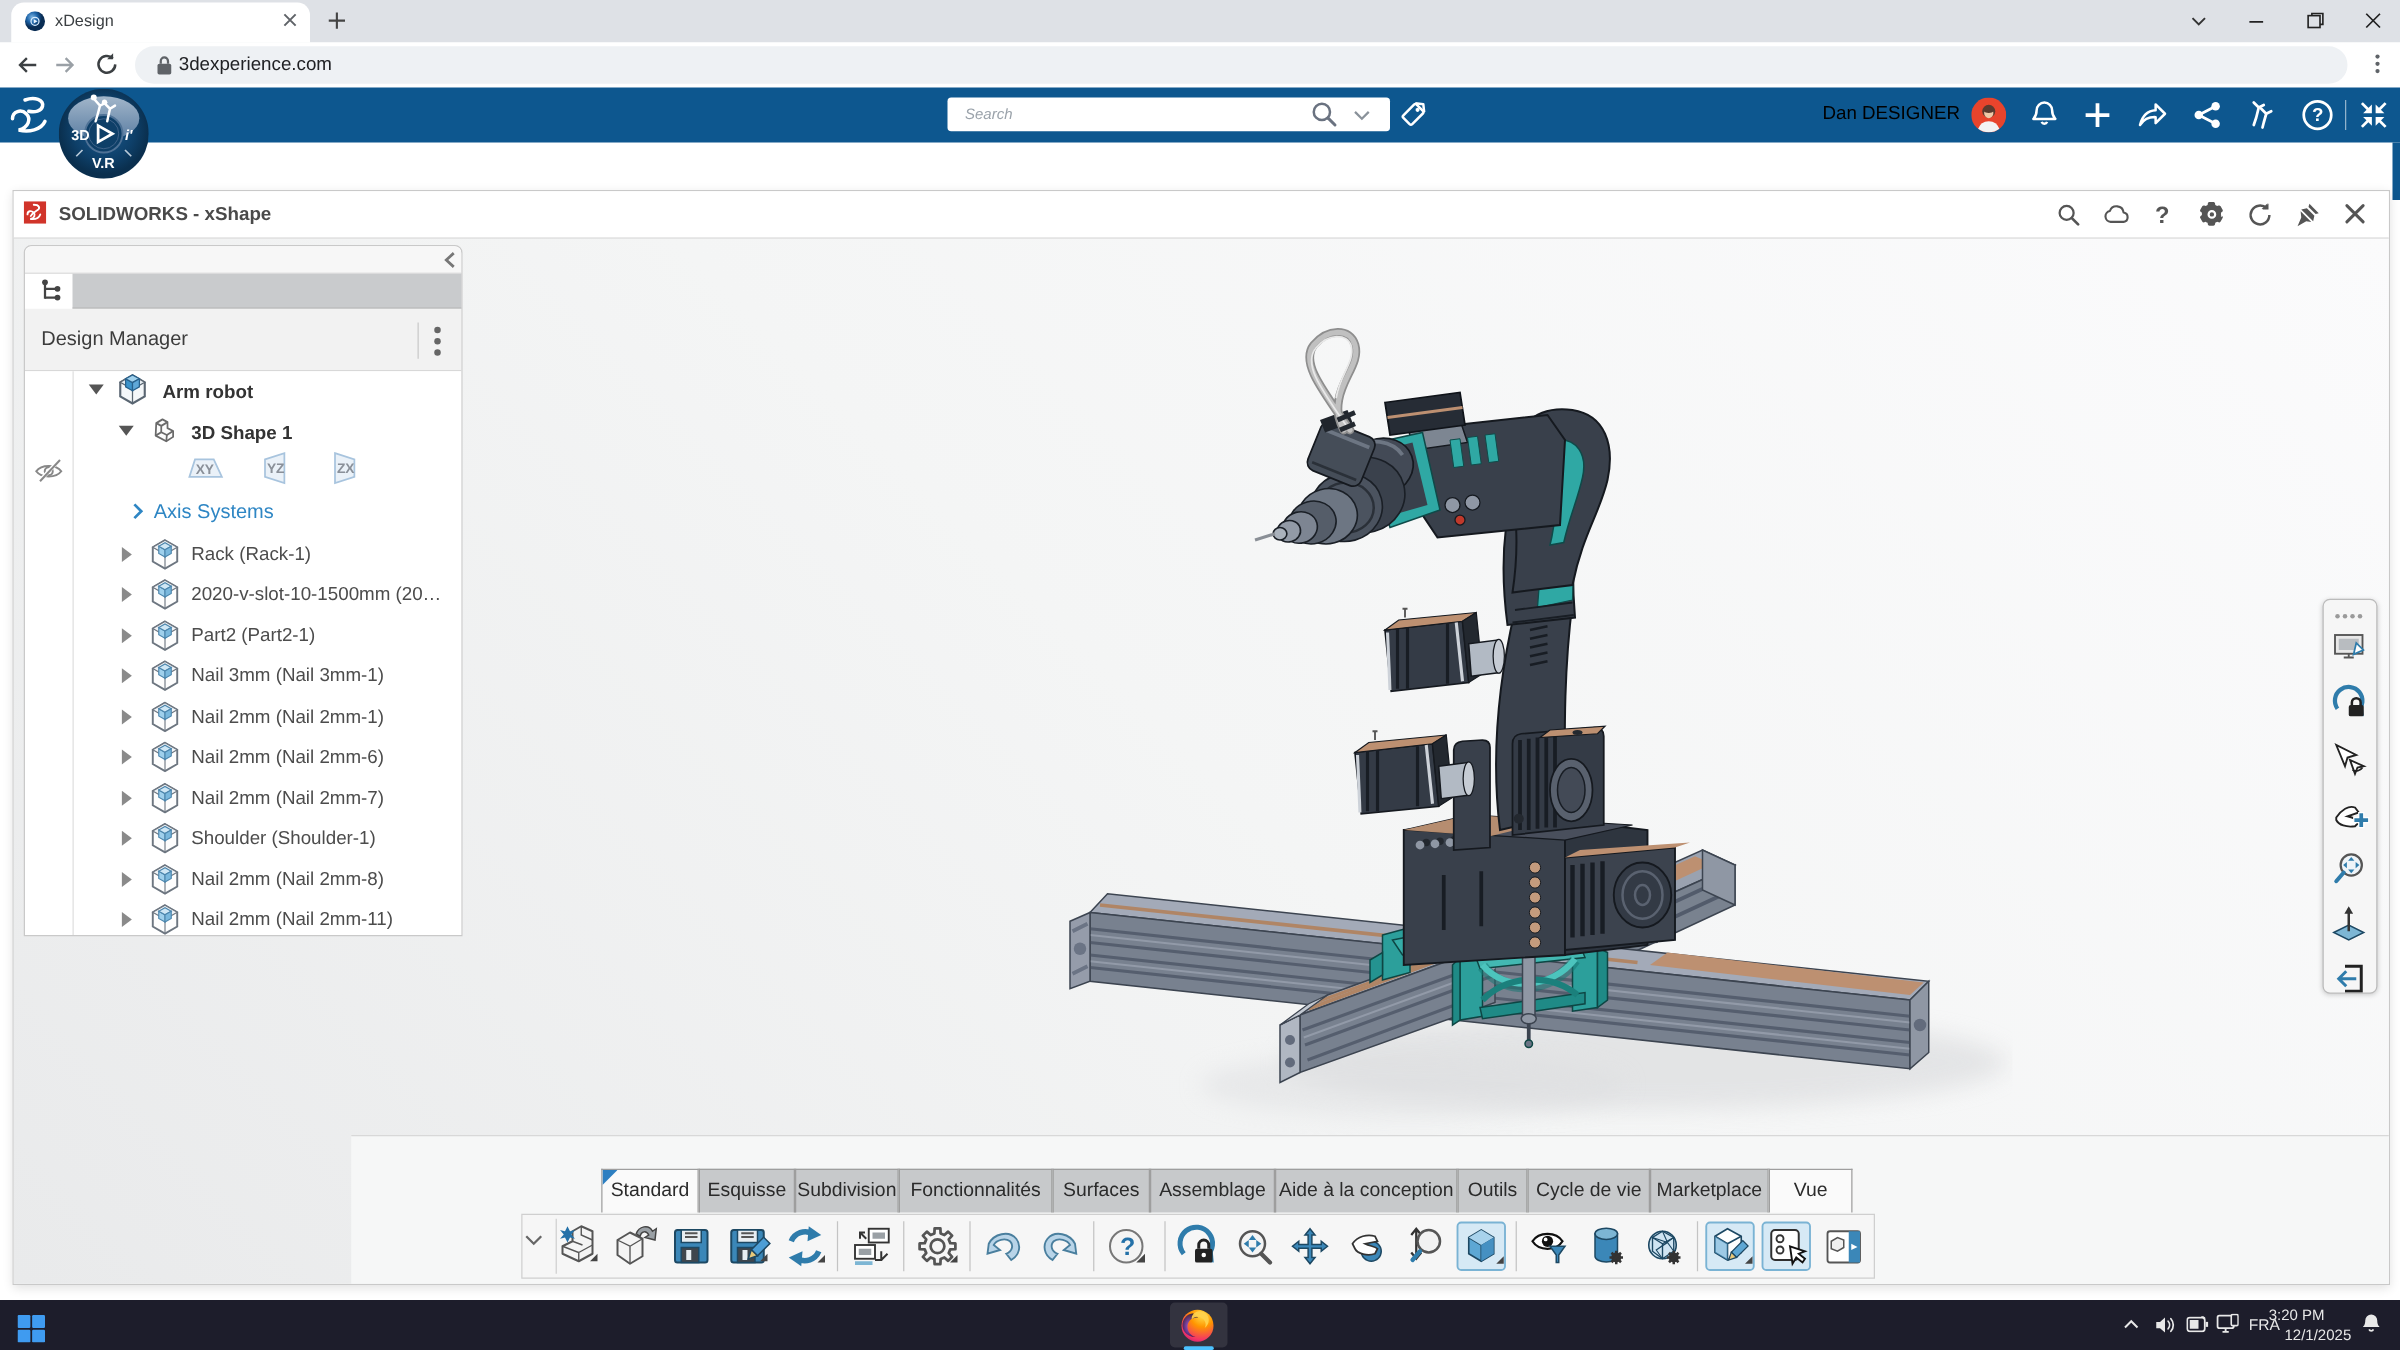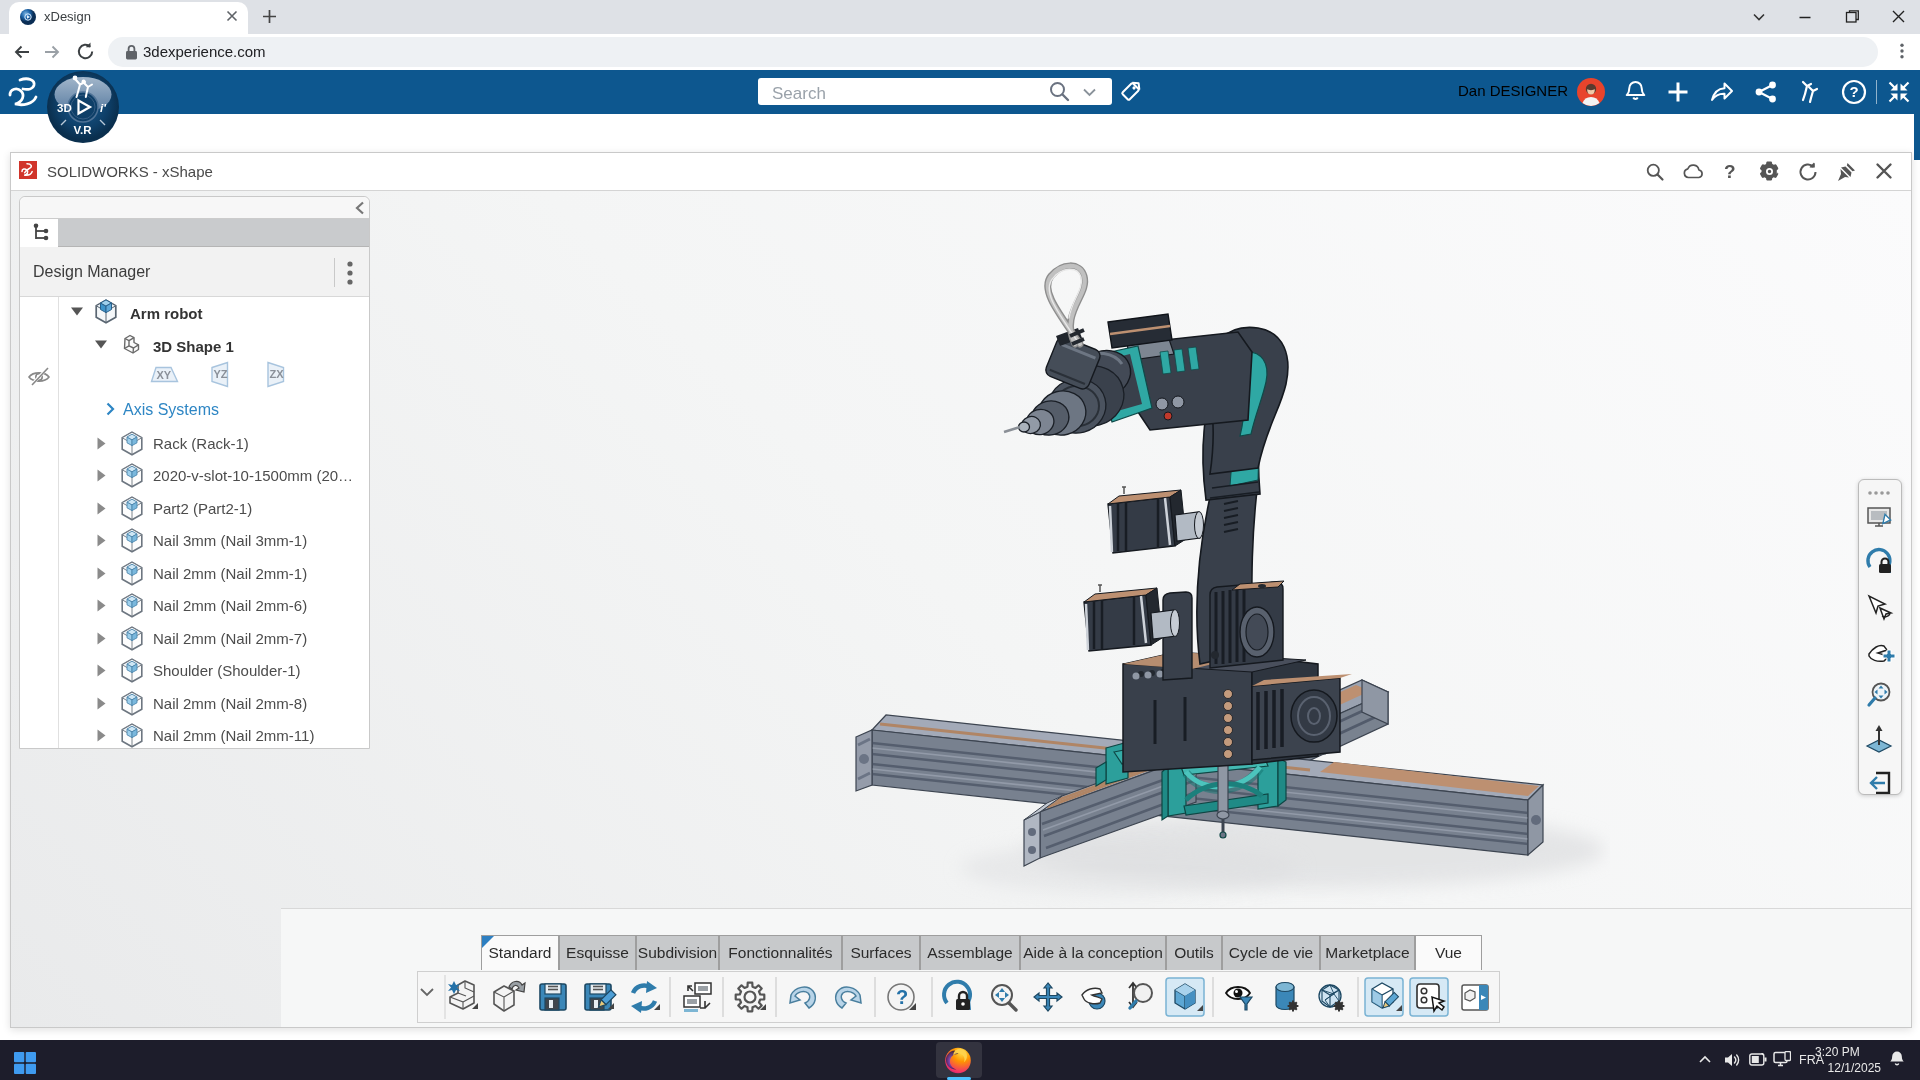--- a/index.html
+++ b/index.html
@@ -12,28 +12,28 @@
 #tab { position:absolute; left:9px; top:2px; width:239px; height:32px; background:#fff; border-radius:10px 10px 0 0; }
 #tabtitle { position:absolute; left:44px; top:9px; font-size:13px; color:#3c4043; }
 #addrbar { position:absolute; left:0; top:34px; width:1920px; height:36px; background:#fff; }
 #omnibox { position:absolute; left:108px; top:37px; width:1770px; height:30px; background:#eef1f4; border-radius:15px; }
 #urltext { position:absolute; left:143px; top:43px; font-size:15px; color:#202124;text-align:right; }
 
 
 #bluebar { position:absolute; left:0; top:70px; width:1920px; height:44px; background:#0d578f; }
 #apptitle { position:absolute; left:134px; top:81px; font-size:19px; color:#fff; white-space:nowrap; }
 #searchbox { position:absolute; left:758px; top:78px; width:354px; height:27px; background:#fff; border-radius:3px; }
-#searchph { position:absolute; left:772px; top:84px; font-size:17px; color:#9aa2aa; }
+#searchph { position:absolute; left:772px; top:84px; font-size:12px; color:#9aa2aa;font-style:italic; }
 #username { position:absolute; right:352px; top:82px; font-size:15px; color:#000000; }
 
 
 #appwin { position:absolute; left:10px; top:152px; width:1902px; height:876px; background:#fff; border:1px solid #c9c9c9; box-shadow:0 2px 8px rgba(0,0,0,0.12); }
 
 #titlebar { position:absolute; left:0; top:0; width:1900px; height:38px; background:#fff; border-bottom:1px solid #d4d4d4; }
-#wintitle { position:absolute; left:36px; top:10px; font-size:15px; font-weight:normal; color:#4a4a4a; }
+#wintitle { position:absolute; left:36px; top:10px; font-size:15px; font-weight:bold; color:#4a4a4a; }
 #canvas { position:absolute; left:0; top:38px; width:1900px; height:836px; background:linear-gradient(225deg, #fbfbfc 0%, #f4f5f5 50%, #e9eaeb 100%); }
 
 
 #panel { position:absolute; left:8px; top:43px; width:351px; height:553px; background:#fff; border:1px solid #c9c9c9; border-radius:6px 6px 0 0; }
 .ptopbar { position:absolute; left:0; top:0; width:349px; height:22px; background:#f7f7f7; border-bottom:1px solid #ccc; border-radius:6px 6px 0 0; }
 .ptabgray { position:absolute; left:38px; top:22px; width:311px; height:28px; background:#c9cbcd; border-bottom:1px solid #b5b5b5; }
 .pdm { position:absolute; left:0; top:50px; width:349px; height:50px; background:#f2f2f2; border-bottom:1px solid #d8d8d8; }
 .pdmtext { position:absolute; left:13px; top:66px; font-size:16px; color:#3c3c3c; }
 .ptree { position:absolute; left:0; top:100px; width:349px; height:451px; background:#fff; overflow:hidden; }
 .gutline { position:absolute; left:38px; top:100px; width:1px; height:451px; background:#e0e0e0; }

